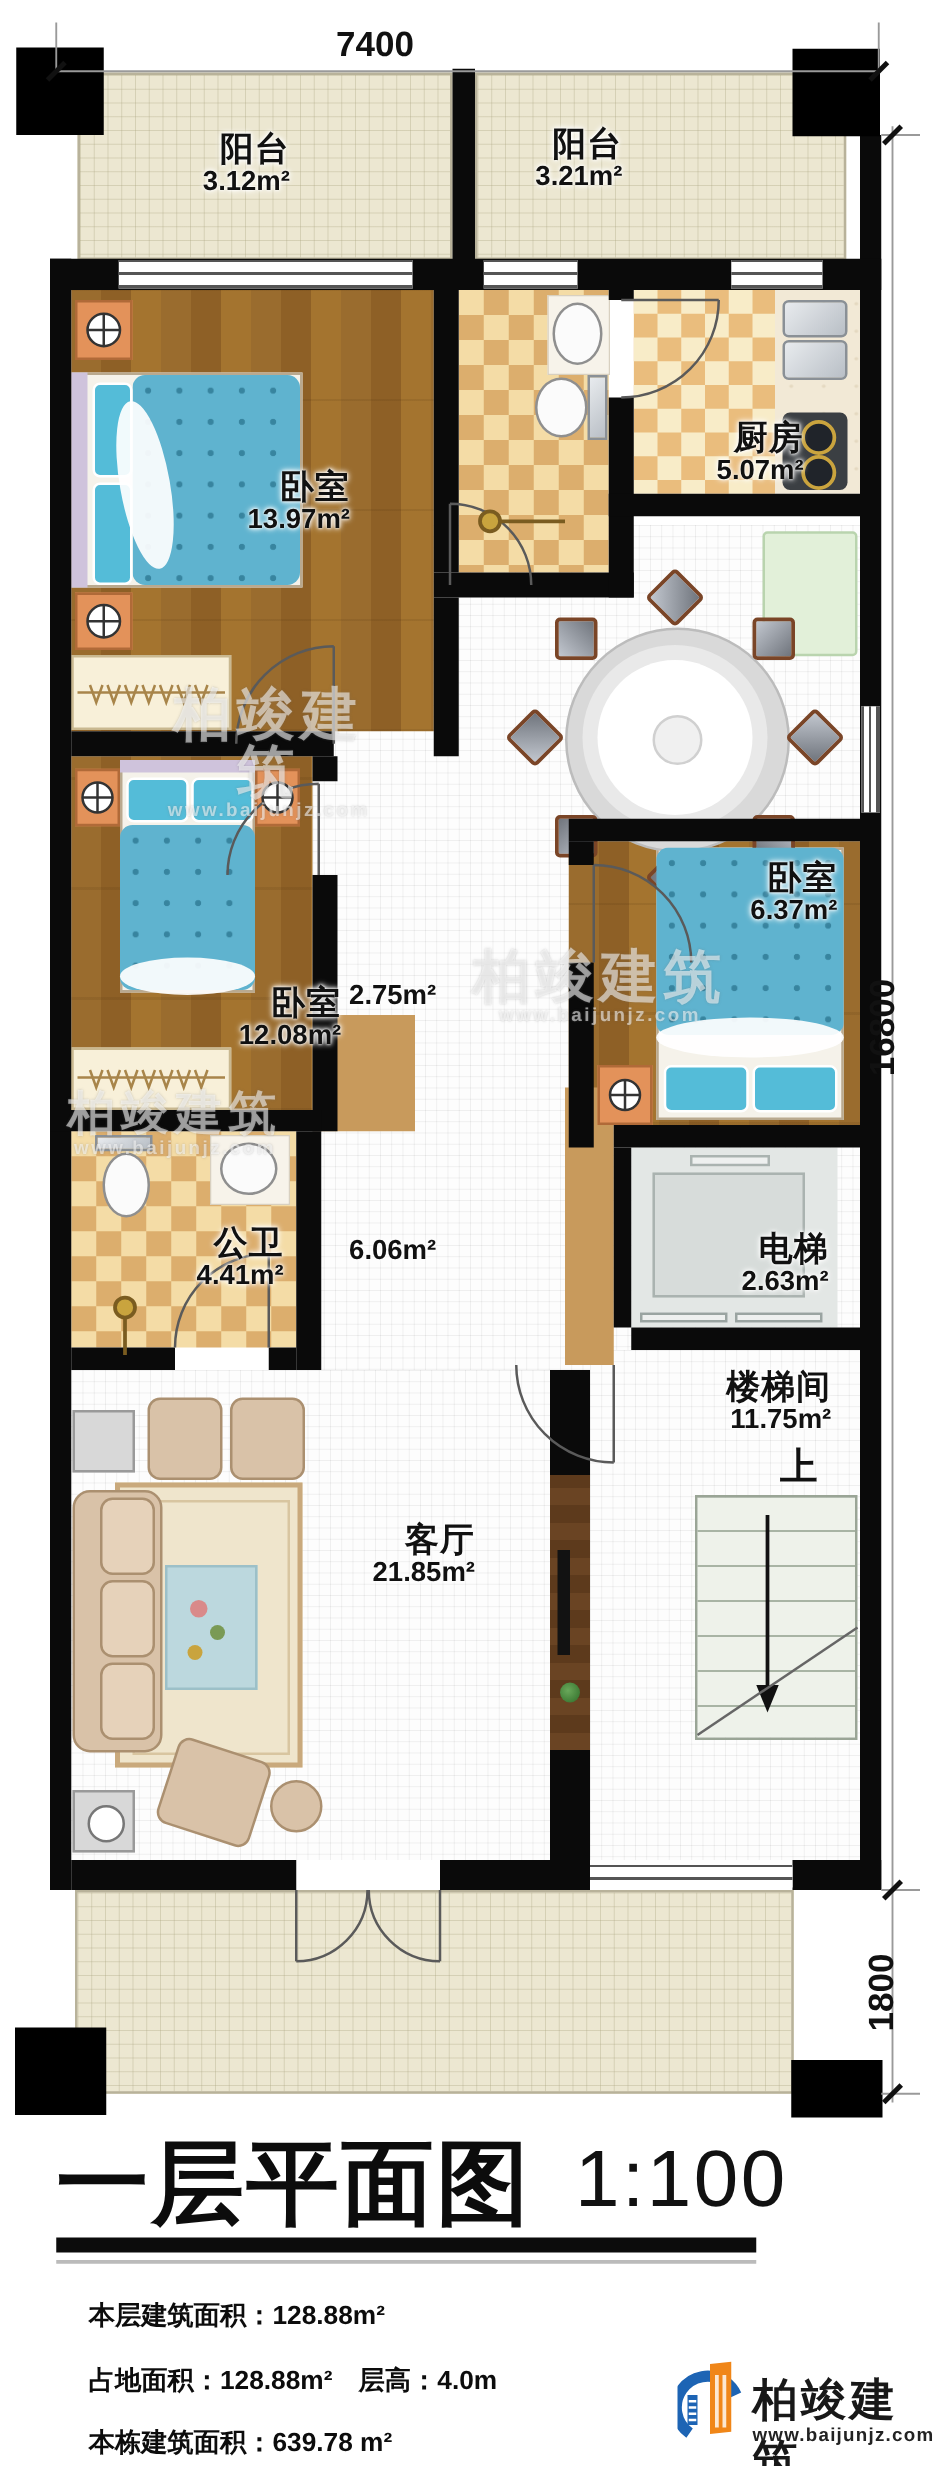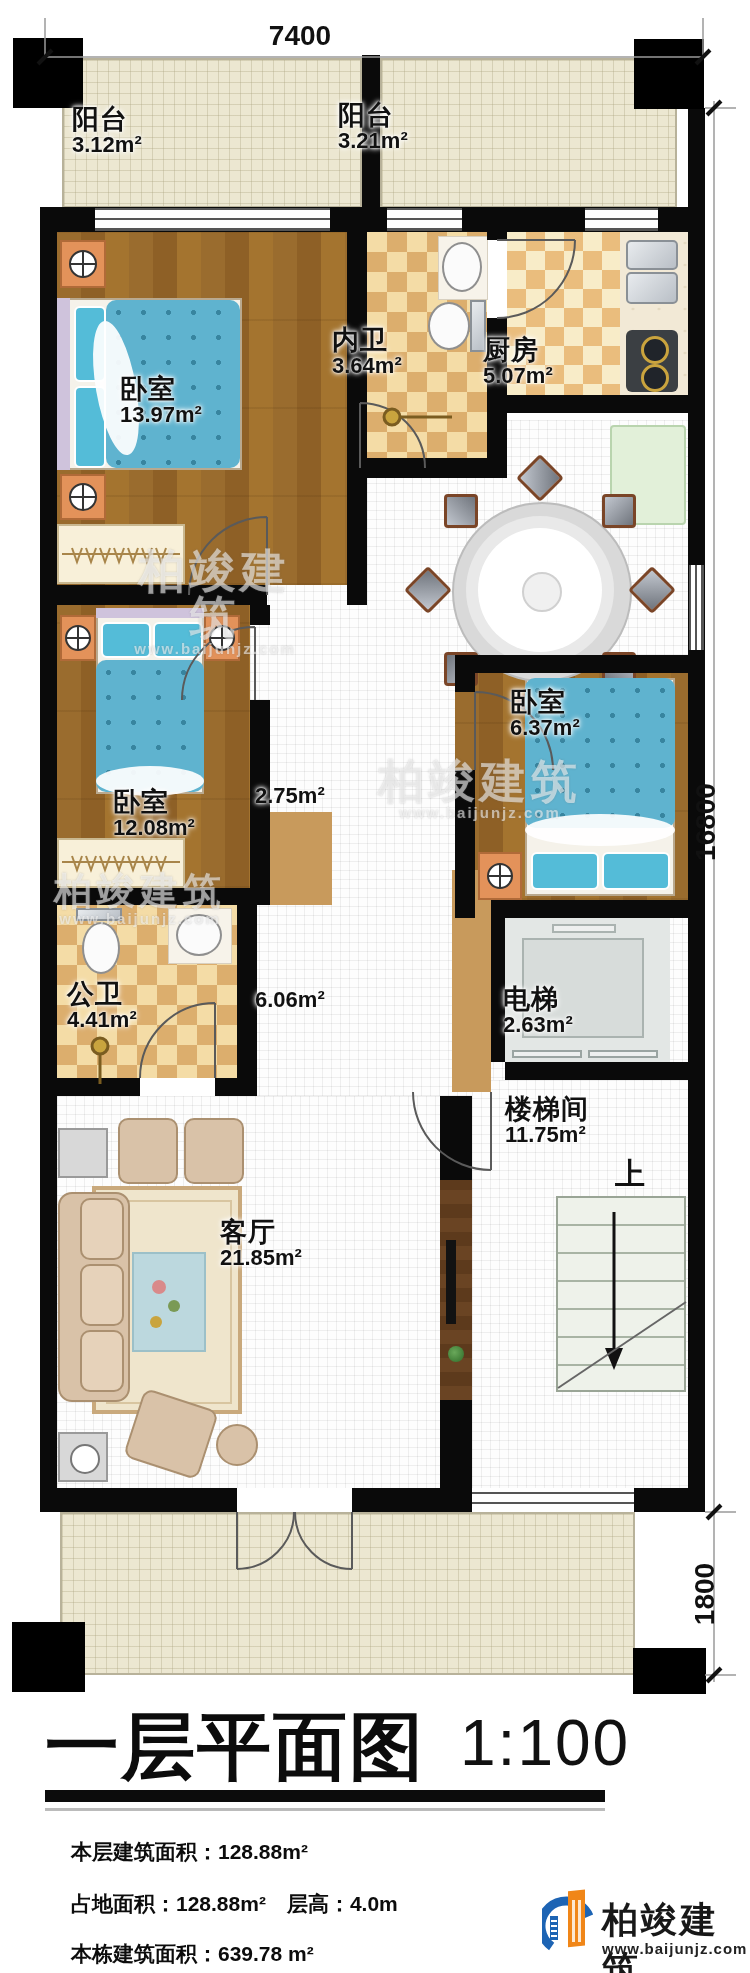--- a/index.html
+++ b/index.html
@@ -26,21 +26,21 @@
     background-size:26px 22px;z-index:1;}
   .tan{background:#c89a5c;z-index:2;}
   
   .wall{background:#0a0a0a;z-index:20;}
   .col{background:#000;z-index:21;}
   .hwin{background:#fff;z-index:25;background-image:linear-gradient(to bottom,
     #555 0 2px,transparent 2px 10px,#555 10px 12px,transparent 12px 20px,#555 20px 22px);}
   .vwin{background:#fff;z-index:25;background-image:linear-gradient(to right,
     #555 0 2px,transparent 2px 6px,#555 6px 8px,transparent 8px 12px,#555 12px 14px);}
   
-  .room-label{z-index:35;text-align:left;color:#111;
+  .room-label{z-index:35;text-align:right;color:#111;
     text-shadow:0 0 4px #fff,0 0 2px #fff,0 0 6px #fff;line-height:1.05;}
   .room-label .cn{font-size:27px;font-weight:900;letter-spacing:1px;}
   .room-label .ar{font-size:22px;font-weight:700;}
   .dim{z-index:35;font-size:28px;font-weight:700;color:#111;text-align:center;}
   
   .nstand{background:#e3925a;border:2px solid #b06a38;box-sizing:border-box;z-index:10;}
   .bedbase{background:#f5f2ea;border:2px solid #b9a98f;box-sizing:border-box;z-index:10;}
   .quilt{background-color:#5fb3cf;border-radius:10px;z-index:11;
     background-image:radial-gradient(rgba(23,94,120,.55) 2.2px,transparent 2.8px);background-size:25px 25px;}
   .pillow{background:#54bcd8;border:2px solid #fff;border-radius:6px;z-index:12;}
@@ -231,24 +231,20 @@
     <div class="ar">3.12m²</div>
   </div>
   <div class="abs room-label" style="left:338px;top:101px;width:160px;">
     <div class="cn">阳台</div>
     <div class="ar">3.21m²</div>
   </div>
   <div class="abs room-label" style="left:120px;top:375px;width:160px;">
     <div class="cn">卧室</div>
     <div class="ar">13.97m²</div>
   </div>
-  <div class="abs room-label" style="left:332px;top:326px;width:160px;">
-    <div class="cn">内卫</div>
-    <div class="ar">3.64m²</div>
-  </div>
   <div class="abs room-label" style="left:483px;top:336px;width:160px;">
     <div class="cn">厨房</div>
     <div class="ar">5.07m²</div>
   </div>
   <div class="abs room-label" style="left:510px;top:688px;width:160px;">
     <div class="cn">卧室</div>
     <div class="ar">6.37m²</div>
   </div>
   <div class="abs room-label" style="left:113px;top:788px;width:160px;">
     <div class="cn">卧室</div>

